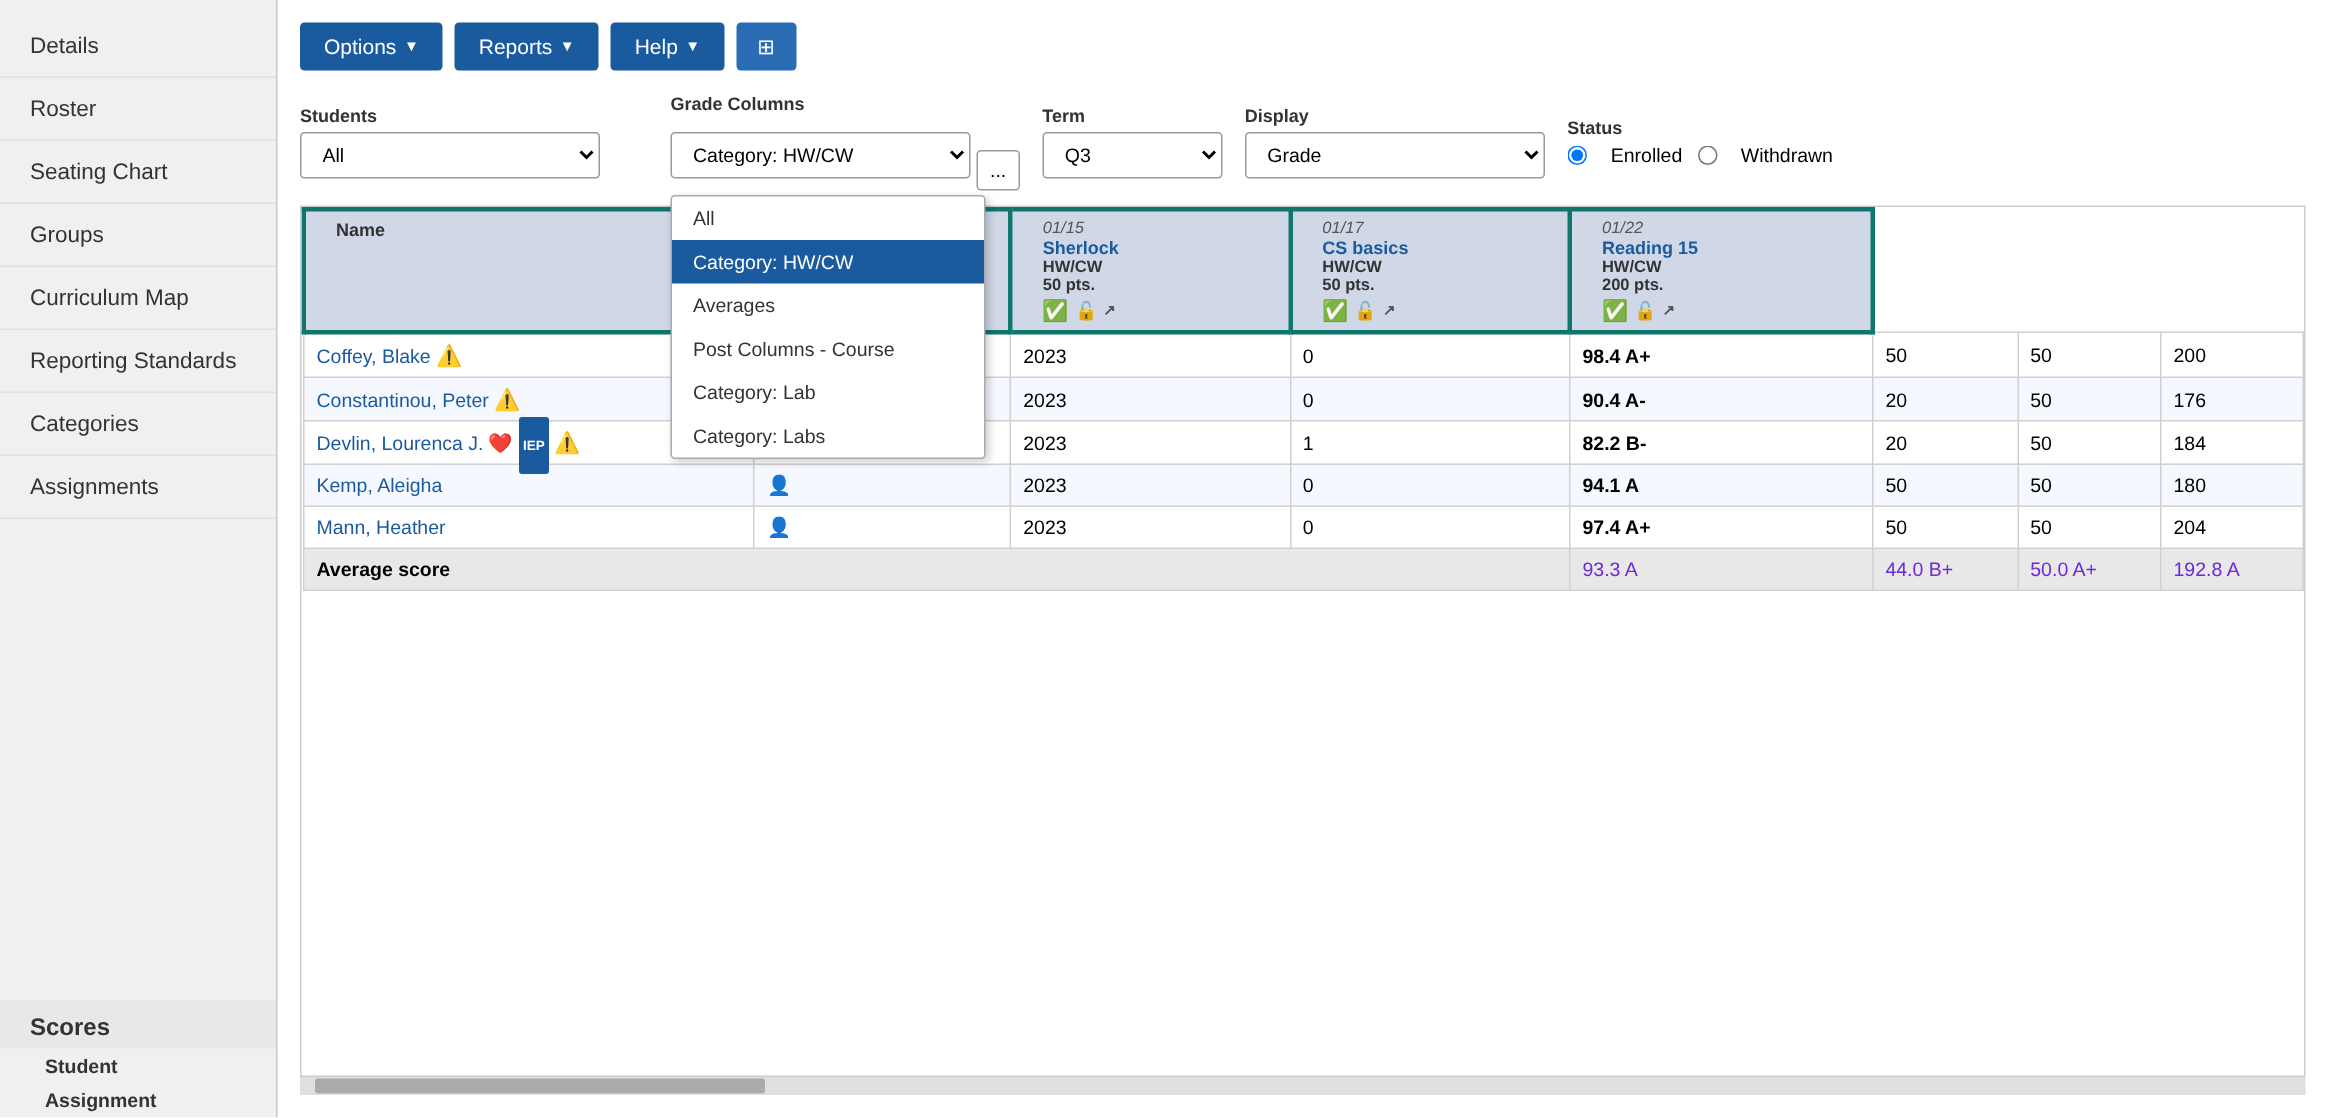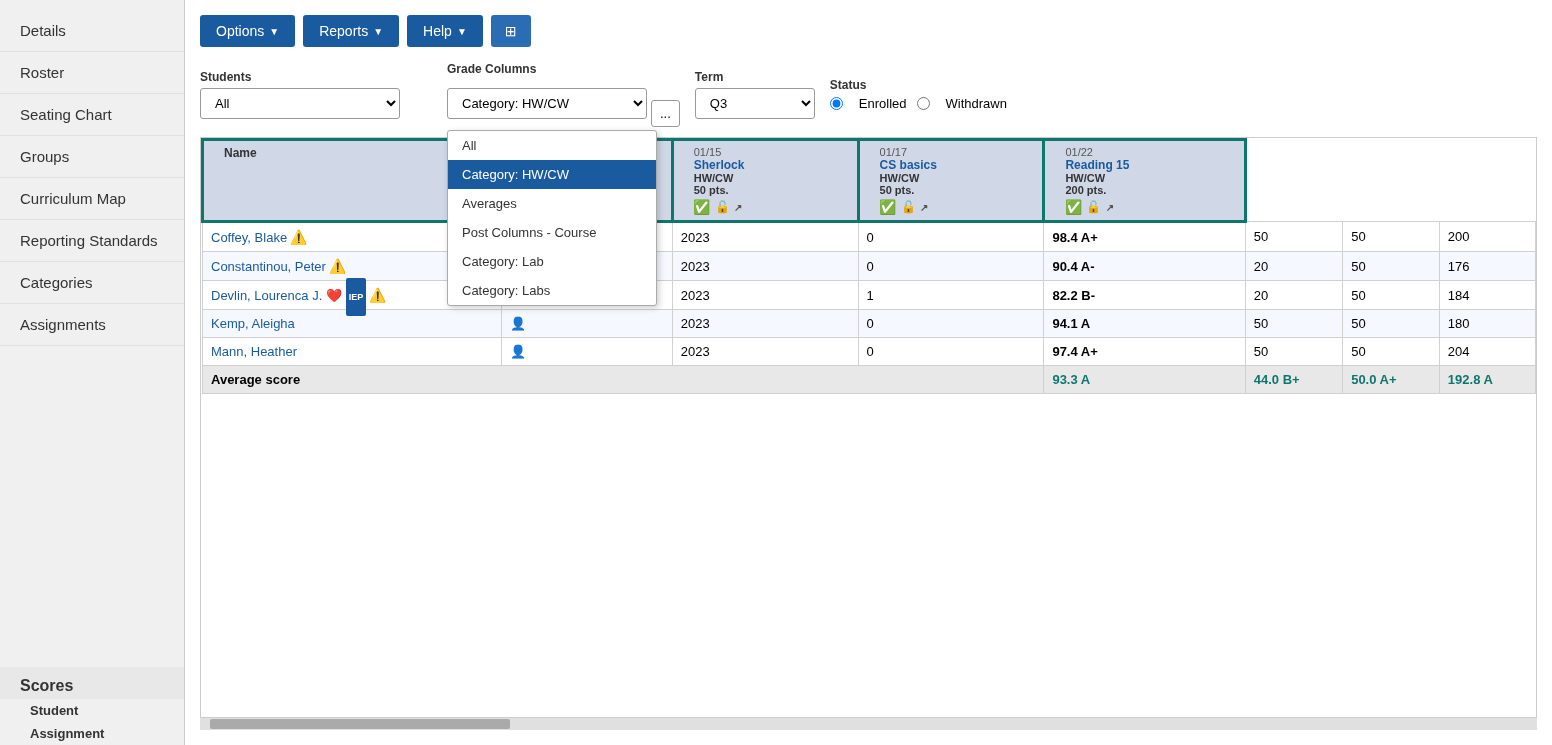--- a/index.html
+++ b/index.html
@@ -200,27 +200,28 @@
       padding: 6px 8px;
       font-size: 13px;
       vertical-align: middle;
     }
     .student-link {
       color: #1a5a9e;
       cursor: pointer;
       text-decoration: none;
     }
     .grade-bold { font-weight: bold; }
-    .avg-score-blue { color: #0f766e; font-weight: bold; }
+    .avg-score-blue { color: #6d28d9; font-weight: normal; }
 
     
     .col-header-top {
       font-size: 11px;
       color: #555;
       font-weight: normal;
+      font-style: italic;
     }
     .col-header-link {
       color: #1a5a9e;
       cursor: pointer;
       font-weight: bold;
       font-size: 12px;
     }
     .col-header-pts {
       font-size: 11px;
       color: #333;
@@ -334,20 +335,26 @@
       </div>
     </div>
 
     <div class="filter-group">
       <span class="filter-label">Term</span>
       <select class="filter-select">
         <option selected="">Q3</option>
       </select>
     </div>
 
+    <div class="filter-group">
+      <span class="filter-label">Display</span>
+      <select class="filter-select filter-select-wide">
+        <option selected="">Grade</option>
+      </select>
+    </div>
 
     <div class="status-group">
       <span class="filter-label">Status</span>
       <div class="status-options">
         <label class="status-option">
           <input type="radio" name="status" checked="" style="">
           <span>Enrolled</span>
         </label>
         <label class="status-option">
           <input type="radio" name="status" style="">

